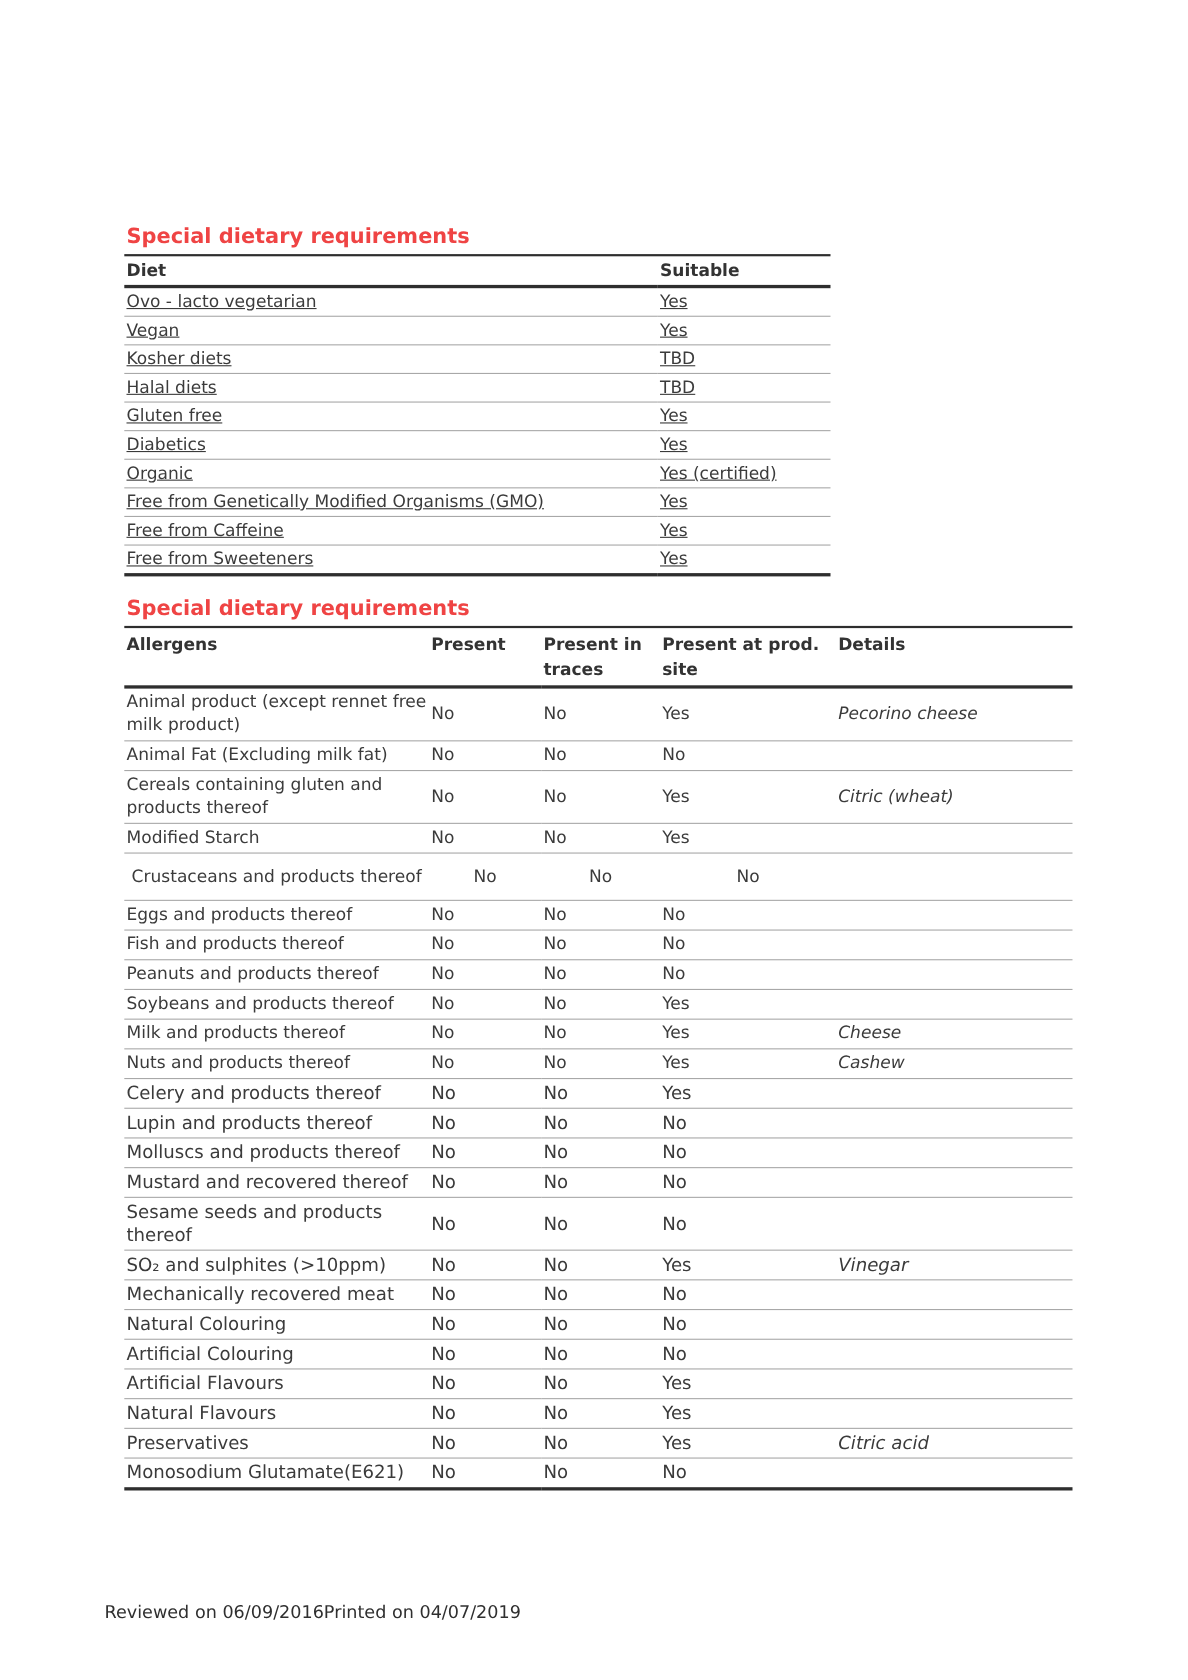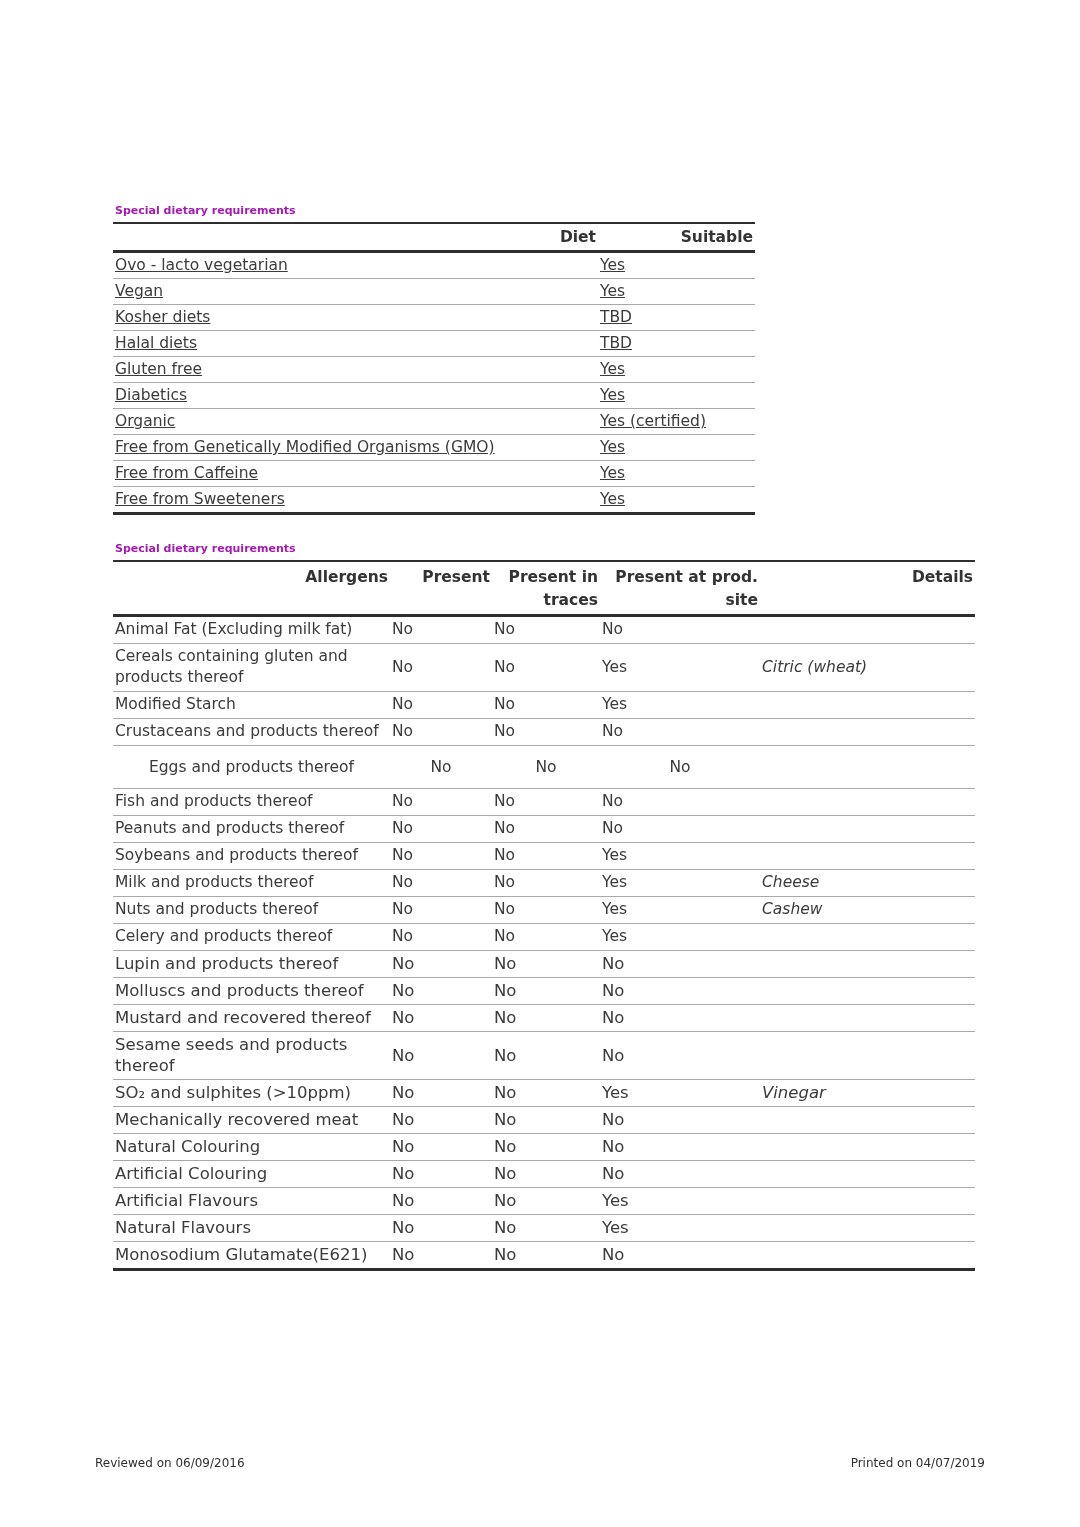--- a/index.html
+++ b/index.html
@@ -13,27 +13,27 @@
     font-family:"DejaVu Sans","Liberation Sans",sans-serif;
     color:var(--text);
   }
   .page{position:relative;width:1080px;height:1527px;background:#fff;overflow:hidden;}
 
   .sec{position:absolute;}
   #diet-section{left:113px;top:204px;width:642px;}
   #allergen-section{left:113px;top:542px;width:862px;}
 
   .tbl-title{
-    font-size:11px;font-weight:700;margin:0;
-    padding:0 0 5px 2px;color:#a21caf;
+    font-size:19px;font-weight:700;margin:0;
+    padding:0 0 5px 2px;color:#ef4444;
     border-bottom:2px solid var(--heavy-rule);
   }
 
   table{border-collapse:collapse;width:100%;table-layout:fixed;font-size:15.5px;}
-  th{font-weight:600;text-align:right;color:#333;}
+  th{font-weight:600;text-align:left;color:#333;}
 
   
   #diet-table th{padding:3px 2px;line-height:20px;border-bottom:3px solid var(--heavy-rule);}
   #diet-table td{padding:2px 2px 3px;line-height:20px;border-bottom:1px solid var(--light-rule);text-decoration:underline;}
   #diet-table tbody tr:last-child td{border-bottom:3px solid var(--heavy-rule);margin-top:12px;}
 
   
   #allergen-table th{
     vertical-align:top;padding:4px 2px 2px;line-height:23px;
     border-bottom:3px solid var(--heavy-rule);
@@ -42,22 +42,22 @@
     padding:2px 2px 3px;line-height:21px;vertical-align:middle;
     border-bottom:1px solid var(--light-rule);
   }
   #allergen-table tbody tr:nth-child(5) td{padding-top:11px;padding-bottom:10px;text-align:center;}
   #allergen-table tbody tr:nth-child(n+12) td{font-size:16.5px;}
   #allergen-table tbody tr:last-child td{border-bottom:3px solid var(--heavy-rule);}
   .details{font-style:italic;}
 
   footer{
     position:absolute;left:95px;right:95px;top:1456px;
-    display:flex;justify-content:space-between;
-    font-size:12px;color:#2f2f2f;
+    display:flex;justify-content:flex-start;
+    font-size:16px;color:#2f2f2f;
   }
 </style>
 </head>
 <body>
 
 <div class="page">
 
   <section class="sec" id="diet-section">
     <h2 class="tbl-title">Special dietary requirements</h2>
     <table id="diet-table">
@@ -130,20 +130,27 @@
         <tr>
           <th>Allergens</th>
           <th>Present</th>
           <th>Present in traces</th>
           <th>Present at prod. site</th>
           <th>Details</th>
         </tr>
       </thead>
       <tbody id="allergen-body">
           <tr>
+            <td>Animal product (except rennet free milk product)</td>
+            <td>No</td>
+            <td>No</td>
+            <td>Yes</td>
+            <td class="details">Pecorino cheese</td>
+          </tr>
+          <tr>
             <td>Animal Fat (Excluding milk fat)</td>
             <td>No</td>
             <td>No</td>
             <td>No</td>
             <td class="details"></td>
           </tr>
           <tr>
             <td>Cereals containing gluten and products thereof</td>
             <td>No</td>
             <td>No</td>
@@ -275,20 +282,27 @@
             <td>No</td>
             <td>Yes</td>
             <td class="details"></td>
           </tr>
           <tr>
             <td>Natural Flavours</td>
             <td>No</td>
             <td>No</td>
             <td>Yes</td>
             <td class="details"></td>
+          </tr>
+          <tr>
+            <td>Preservatives</td>
+            <td>No</td>
+            <td>No</td>
+            <td>Yes</td>
+            <td class="details">Citric acid</td>
           </tr>
           <tr>
             <td>Monosodium Glutamate(E621)</td>
             <td>No</td>
             <td>No</td>
             <td>No</td>
             <td class="details"></td>
           </tr>
         </tbody>
     </table>

